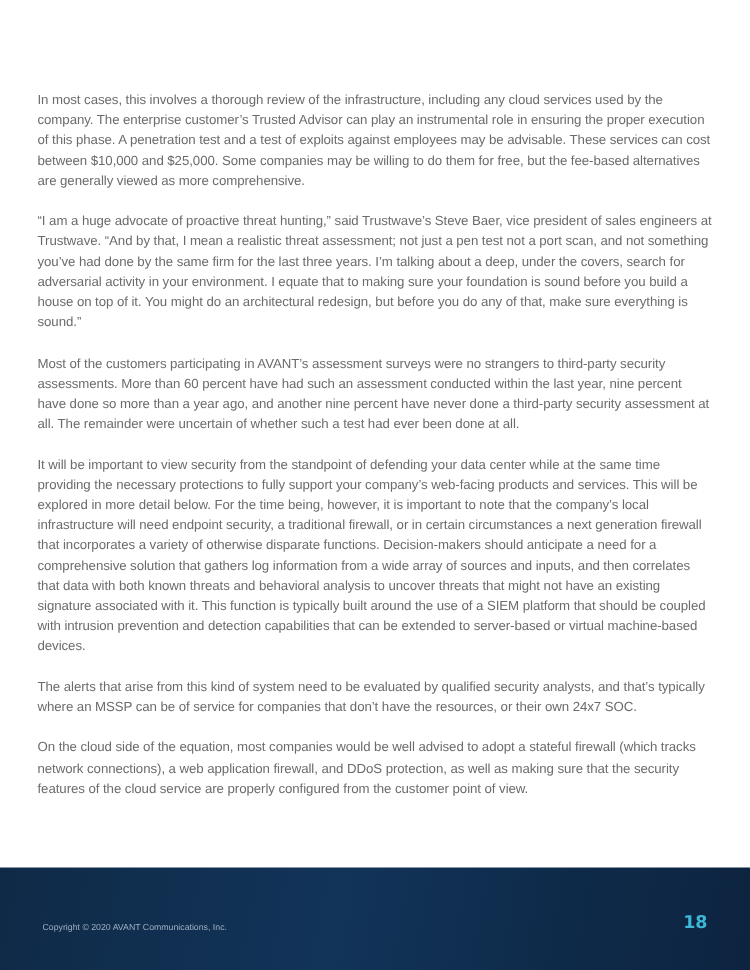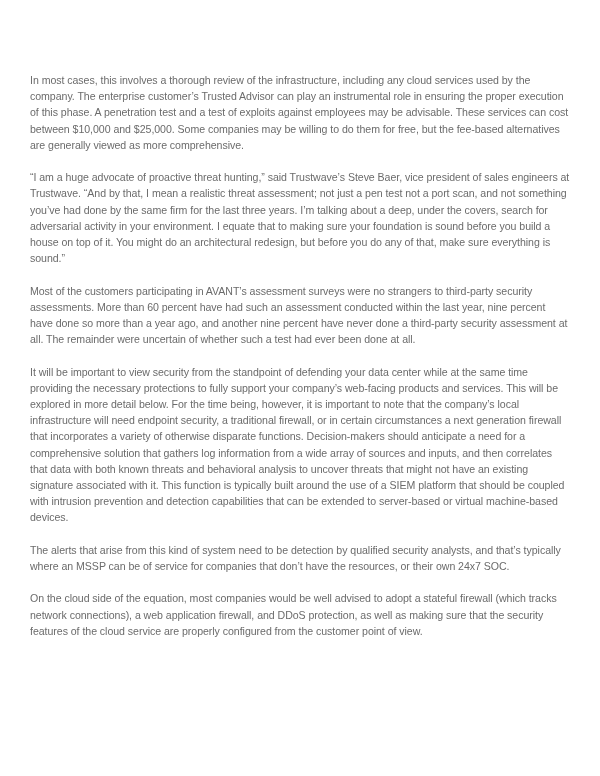--- a/index.html
+++ b/index.html
@@ -14,17 +14,21 @@
 </style>
 </head>
 <body>
 
 <div class="page">
   <div class="content">
     <p class="para">In most cases, this involves a thorough review of the infrastructure, including any cloud services used by the company. The enterprise customer’s Trusted Advisor can play an instrumental role in ensuring the proper execution of this phase. A penetration test and a test of exploits against employees may be advisable. These services can cost between $10,000 and $25,000. Some companies may be willing to do them for free, but the fee-based alternatives are generally viewed as more comprehensive.</p>
     <p class="para">“I am a huge advocate of proactive threat hunting,” said Trustwave’s Steve Baer, vice president of sales engineers at Trustwave. “And by that, I mean a realistic threat assessment; not just a pen test not a port scan, and not something you’ve had done by the same firm for the last three years. I’m talking about a deep, under the covers, search for adversarial activity in your environment. I equate that to making sure your foundation is sound before you build a house on top of it. You might do an architec­tural redesign, but before you do any of that, make sure everything is sound.”</p>
     <p class="para">Most of the customers participating in AVANT’s assessment surveys were no strangers to third-party security assessments. More than 60 percent have had such an assessment conducted within the last year, nine percent have done so more than a year ago, and another nine percent have never done a third-party security assessment at all. The remainder were uncertain of whether such a test had ever been done at all.</p>
     <p class="para">It will be important to view security from the standpoint of defending your data center while at the same time providing the necessary protections to fully support your company’s web-facing products and services. This will be explored in more detail below. For the time being, however, it is important to note that the company’s local infrastructure will need endpoint security, a traditional firewall, or in certain circumstances a next generation firewall that incorporates a variety of otherwise disparate functions. Decision-makers should anticipate a need for a comprehensive solution that gathers log information from a wide array of sources and inputs, and then correlates that data with both known threats and behavioral analysis to uncover threats that might not have an existing signature associ­ated with it. This function is typically built around the use of a SIEM platform that should be coupled with intrusion prevention and detection capabilities that can be extended to server-based or virtual machine-based devices.</p>
-    <p class="para">The alerts that arise from this kind of system need to be detection by qualified security analysts, and that’s typically where an MSSP can be of service for companies that don’t have the resources, or their own 24x7 SOC.</p>
+    <p class="para">The alerts that arise from this kind of system need to be evaluated by qualified security analysts, and that’s typically where an MSSP can be of service for companies that don’t have the resources, or their own 24x7 SOC.</p>
     <p class="para">On the cloud side of the equation, most companies would be well advised to adopt a stateful fire­wall (which tracks network connections), a web application firewall, and DDoS protection, as well as making sure that the security features of the cloud service are properly configured from the customer point of view.</p>
   </div>
 
+  <div class="footer">
+    <span class="copyright">Copyright © 2020 AVANT Communications, Inc.</span>
+    <span class="page-number">18</span>
+  </div>
 </div>
 
 </body></html>

